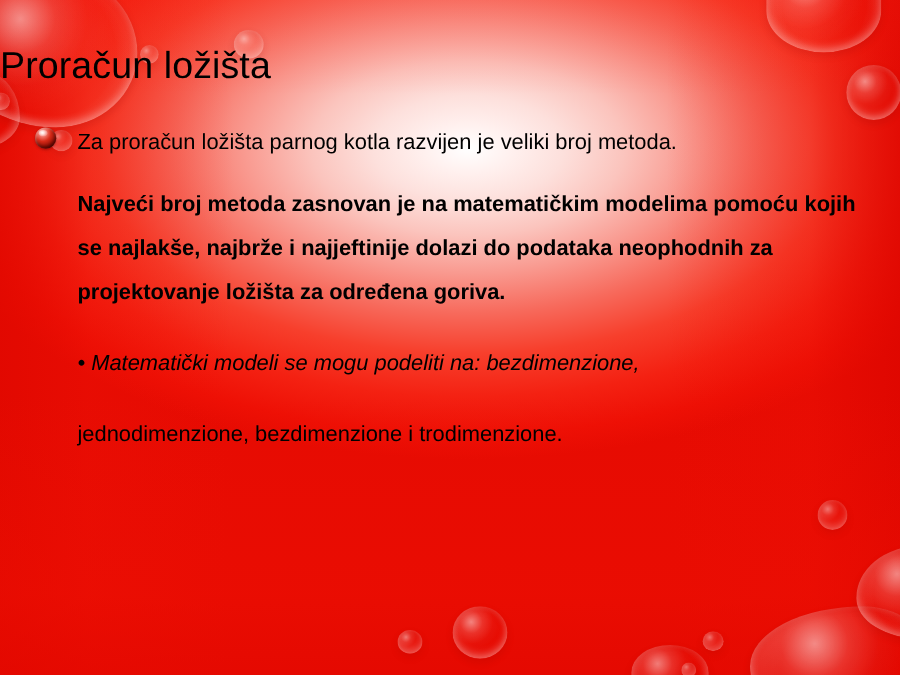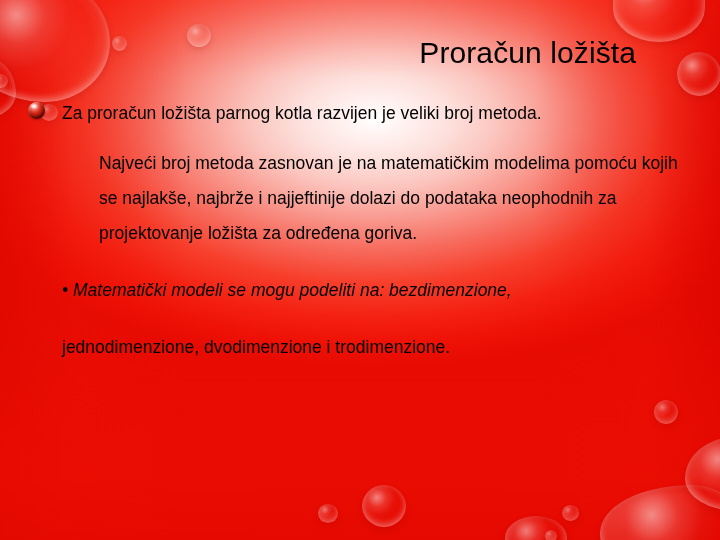--- a/index.html
+++ b/index.html
@@ -81,21 +81,21 @@
   .bub.blob { border-radius: 52% 48% 46% 54% / 56% 52% 48% 44%; }
   .bub.blob2 { border-radius: 60% 40% 55% 45% / 48% 58% 42% 52%; }
   .bub.flat { border-radius: 50% / 44%; }
 
   
   #title {
     position: absolute;
     left: 0;
     top: 36px;
     width: 636px;
-    text-align: right;
+    text-align: left;
     font-size: 30px;
     line-height: 1.15;
     color: #000000;
     letter-spacing: 0.1px;
   }
 
   
   #body {
     position: absolute;
     left: 0;
@@ -106,22 +106,23 @@
   .para {
     position: relative;
     color: #000000;
     font-size: 17.5px;
   }
   .p1 {
     margin: 0 54px 0 62px;
     line-height: 31px;
   }
   .p2 {
-    margin: 17px 34px 0 99px;
+    margin: 17px 34px 0 62px;
     line-height: 35px;
+    font-weight: bold;
   }
   .p3 {
     margin: 22px 34px 0 62px;
     line-height: 35px;
     font-style: italic;
   }
   .p4 {
     margin: 14px 34px 0 62px;
     line-height: 50px;
   }
@@ -197,17 +198,17 @@
 
     <div class="para p2">
       <span>Najveći broj metoda zasnovan je na matematičkim modelima pomoću kojih se najlakše, najbrže i najjeftinije dolazi do podataka neophodnih za projektovanje ložišta za određena goriva.</span>
     </div>
 
     <div class="para p3">
       <span>• Matematički modeli se mogu podeliti na: bezdimenzione,</span>
     </div>
 
     <div class="para p4">
-      <span>jednodimenzione, dvodimenzione i trodimenzione.</span>
+      <span>jednodimenzione, bezdimenzione i trodimenzione.</span>
     </div>
 
   </div>
 </div>
 
 </body></html>

